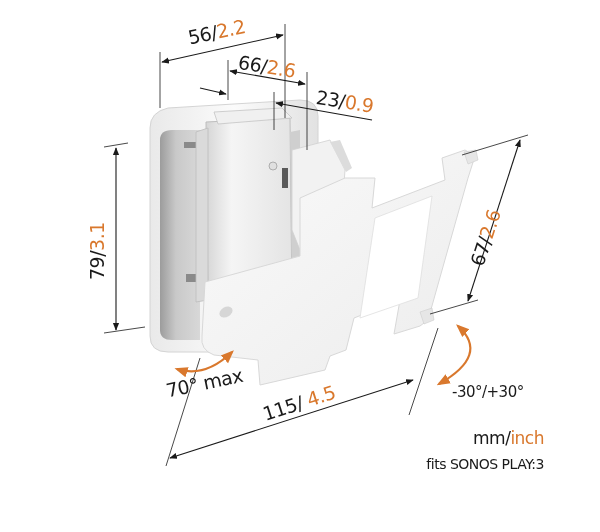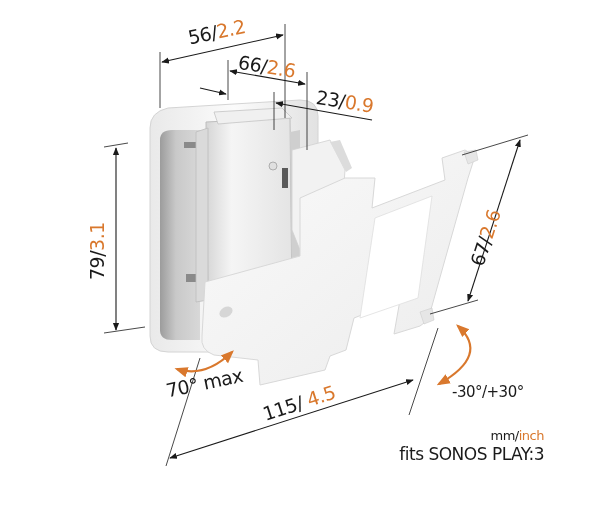--- a/index.html
+++ b/index.html
@@ -140,21 +140,21 @@
   </div>
 
   <div class="lbl txt" style="left:164px; top:380px; transform:rotate(-12deg); transform-origin:left top;">
     <span>70° max</span>
   </div>
 
   <div class="lbl" style="left:452px; top:383px; font-size:15px;">
     <span>-30°/+30°</span>
   </div>
 
-  <div class="lbl" style="right:56px; top:428px; font-size:13px; text-align:left;">
+  <div class="lbl" style="right:56px; top:428px; font-size:17px; text-align:left;">
     <span class="mm">mm/</span><span class="in">inch</span>
   </div>
 
-  <div class="lbl" style="right:56px; top:444px; font-size:17px; text-align:right;">
+  <div class="lbl" style="right:56px; top:456px; font-size:14px; text-align:right;">
     <span>fits SONOS PLAY:3</span>
   </div>
 
 </div>
 
 </body></html>

